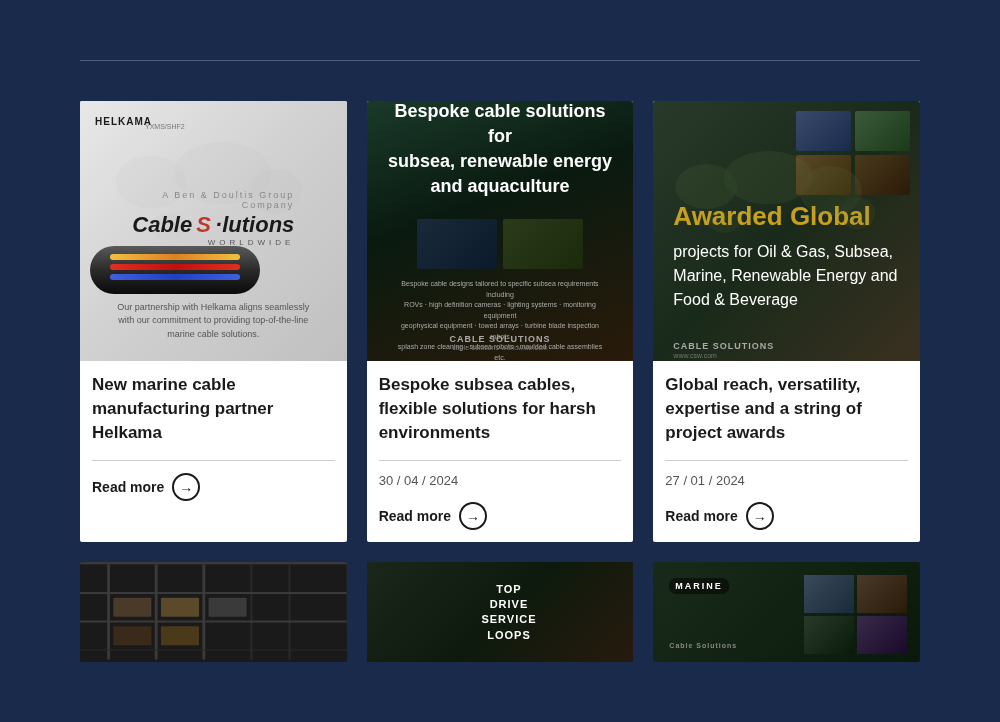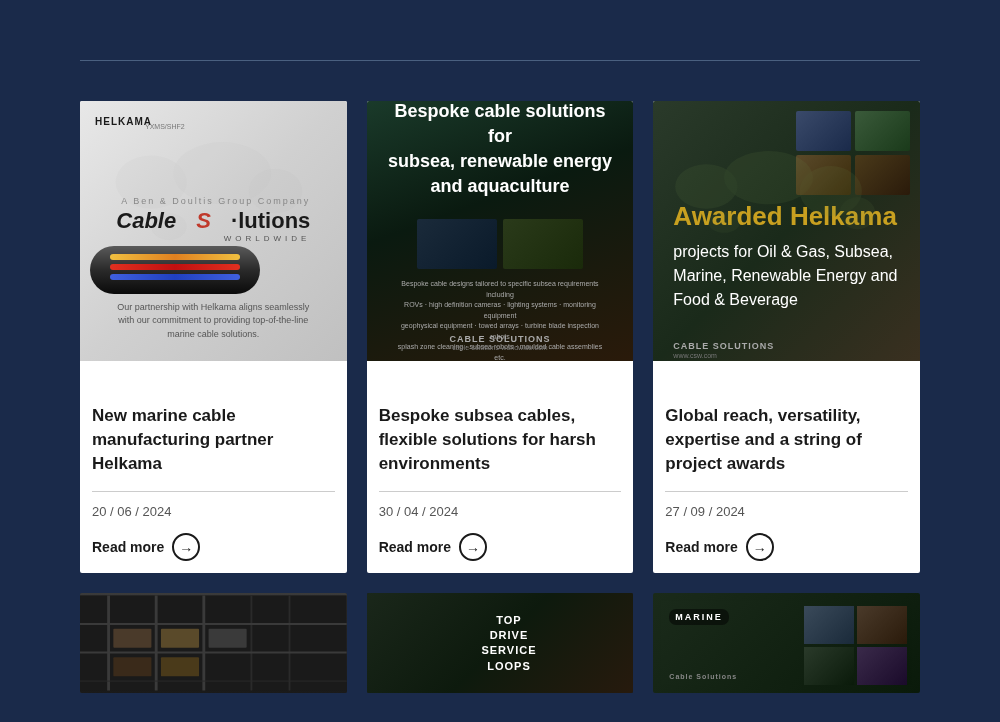--- a/index.html
+++ b/index.html
@@ -75,21 +75,20 @@
       left: 50%;
       transform: translate(-50%, -60%);
       text-align: right;
     }
 
     .card-body {
       padding: 12px;
       display: flex;
       flex-direction: column;
       flex-grow: 1;
-      margin-top: 31px;
     }
 
     .card-title {
       font-size: 17px;
       font-weight: 700;
       color: #1a1a1a;
       line-height: 1.4;
       margin-bottom: 16px;
     }
 
@@ -357,24 +356,24 @@
             <ellipse cx="160" cy="70" rx="55" ry="35" fill="#888" opacity="0.3"></ellipse>
             <ellipse cx="220" cy="90" rx="30" ry="25" fill="#888" opacity="0.3"></ellipse>
             <ellipse cx="100" cy="130" rx="20" ry="15" fill="#888" opacity="0.3"></ellipse>
           </svg>
 
           <span class="helkama-brand">HELKAMA</span>
           <span style="position:absolute;top:22px;left:65px;font-size:7px;color:#777;">YXMS/SHF2</span>
 
           <div class="cable-solutions-logo">
             <div style="font-size:9px;color:#888;letter-spacing:2px;margin-bottom:2px;">A Ben &amp; Doultis Group Company</div>
-            <div style="display:flex;align-items:center;gap:20px;">
+            <div style="display:flex;align-items:center;gap:4px;">
               <span style="font-size:22px;font-weight:700;color:#1a1a1a;font-style:italic;">Cable</span>
               <span style="font-size:22px;font-weight:700;color:#c0392b;font-style:italic;">S</span>
-              <span style="font-size:22px;font-weight:700;color:#1a1a1a;">·lutions</span>
+              <span style="font-size:22px;font-weight:700;color:#1a1a1a;font-style:italic;">·lutions</span>
             </div>
             <div style="font-size:8px;color:#555;letter-spacing:4px;text-transform:uppercase;">WORLDWIDE</div>
             <div style="display:flex;gap:4px;margin-top:4px;justify-content:center;">
               <span style="width:8px;height:8px;background:#1a2a4a;border-radius:50;display:inline-block;"></span>
               <span style="width:8px;height:8px;background:#1a2a4a;border-radius:50;display:inline-block;"></span>
               <span style="width:8px;height:8px;background:#c0392b;border-radius:50;display:inline-block;"></span>
             </div>
           </div>
 
           <div style="position:absolute;bottom:60px;left:10px;width:180px;height:55px;">
@@ -386,21 +385,20 @@
           </div>
 
           <div class="card-text-bottom">
             Our partnership with Helkama aligns seamlessly<br>with our commitment to providing top-of-the-line<br>marine cable solutions.
           </div>
         </div>
       </div>
       <div class="card-body">
         <h3 class="card-title">New marine cable manufacturing partner Helkama</h3>
         <hr class="card-divider">
-        <div class="card-date">20 / 06 / 2024</div>
         <a class="read-more-link">
           <span>Read more</span>
           <span class="arrow-circle">→</span>
         </a>
       </div>
     </div>
 
     <div class="news-card">
       <div class="card-image card-image-2">
         <div class="subsea-overlay">
@@ -429,21 +427,21 @@
           <span>Read more</span>
           <span class="arrow-circle">→</span>
         </a>
       </div>
     </div>
 
     <div class="news-card">
       <div class="card-image card-image-3">
         <div class="global-overlay">
           <div style="margin-top:80px;">
-            <div class="global-awarded">Awarded Helkama</div>
+            <div class="global-awarded">Awarded Global</div>
             <div class="global-desc">projects for Oil &amp; Gas, Subsea, Marine, Renewable Energy and Food &amp; Beverage</div>
           </div>
           <div class="global-thumbs">
             <div class="global-thumb gthumb-1" style="background:linear-gradient(135deg,#3a4a6a,#1a2a4a);"></div>
             <div class="global-thumb gthumb-2" style="background:linear-gradient(135deg,#3a5a3a,#1a3a1a);"></div>
             <div class="global-thumb gthumb-3" style="background:linear-gradient(135deg,#5a4a2a,#3a2a0a);"></div>
             <div class="global-thumb gthumb-4" style="background:linear-gradient(135deg,#4a3a1a,#2a1a0a);"></div>
           </div>
 
           <svg style="position:absolute;top:0;left:0;right:0;width:100%;height:100%;opacity:0.2;" viewBox="0 0 300 260">
@@ -453,21 +451,21 @@
             <ellipse cx="230" cy="110" rx="20" ry="18" fill="#6a8a4a" opacity="0.5"></ellipse>
             <ellipse cx="80" cy="120" rx="18" ry="12" fill="#6a8a4a" opacity="0.4"></ellipse>
           </svg>
           <div style="position:absolute;bottom:10px;left:20px;font-size:9px;color:#aaa;font-weight:700;letter-spacing:1px;">CABLE SOLUTIONS</div>
           <div style="position:absolute;bottom:2px;left:20px;font-size:7px;color:#777;">www.csw.com</div>
         </div>
       </div>
       <div class="card-body">
         <h3 class="card-title">Global reach, versatility, expertise and a string of project awards</h3>
         <hr class="card-divider">
-        <div class="card-date">27 / 09 / 2024</div>
+        <div class="card-date">27 / 01 / 2024</div>
         <a class="read-more-link">
           <span>Read more</span>
           <span class="arrow-circle">→</span>
         </a>
       </div>
     </div>
 
   </div>
 
   <div class="bottom-grid">

